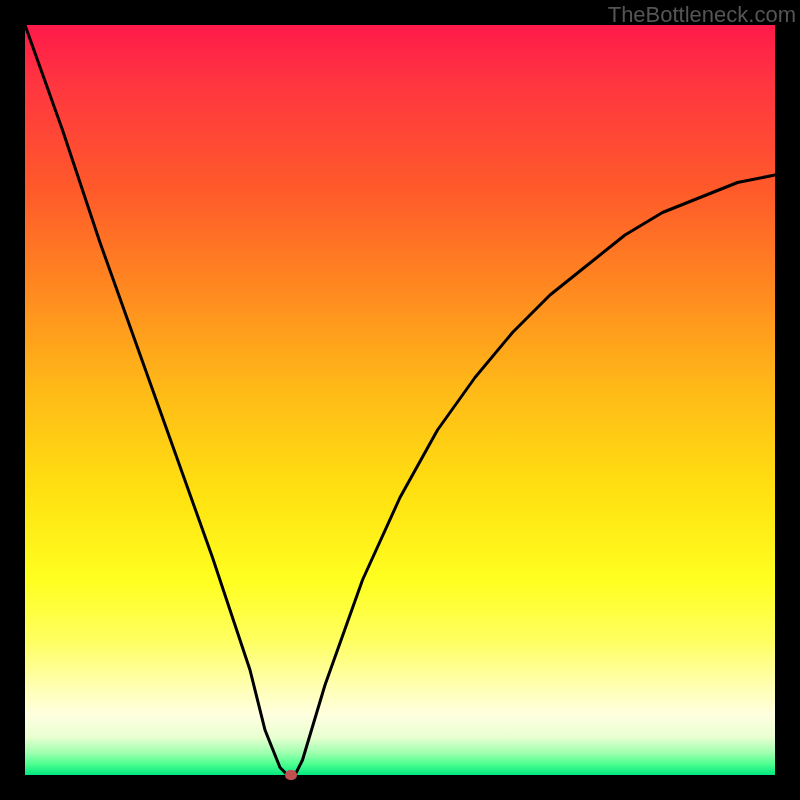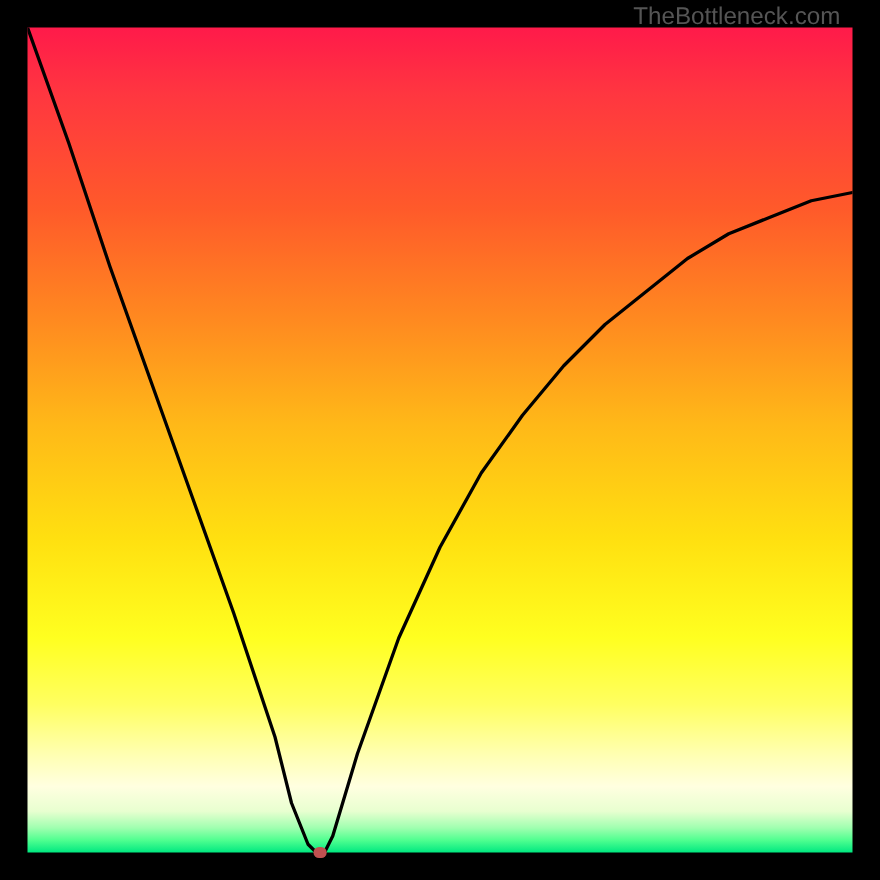--- a/index.html
+++ b/index.html
@@ -6,21 +6,21 @@
   body {
     width: 800px;
     height: 800px;
     background: #000;
     position: relative;
     font-family: Arial, sans-serif;
   }
   .watermark {
     position: absolute;
     top: 2px;
-    right: 36px;
+    right: 4px;
     color: #555;
     font-size: 22px;
     font-weight: 500;
     z-index: 10;
   }
   .chart-area {
     position: absolute;
     left: 25px;
     top: 25px;
     width: 750px;

